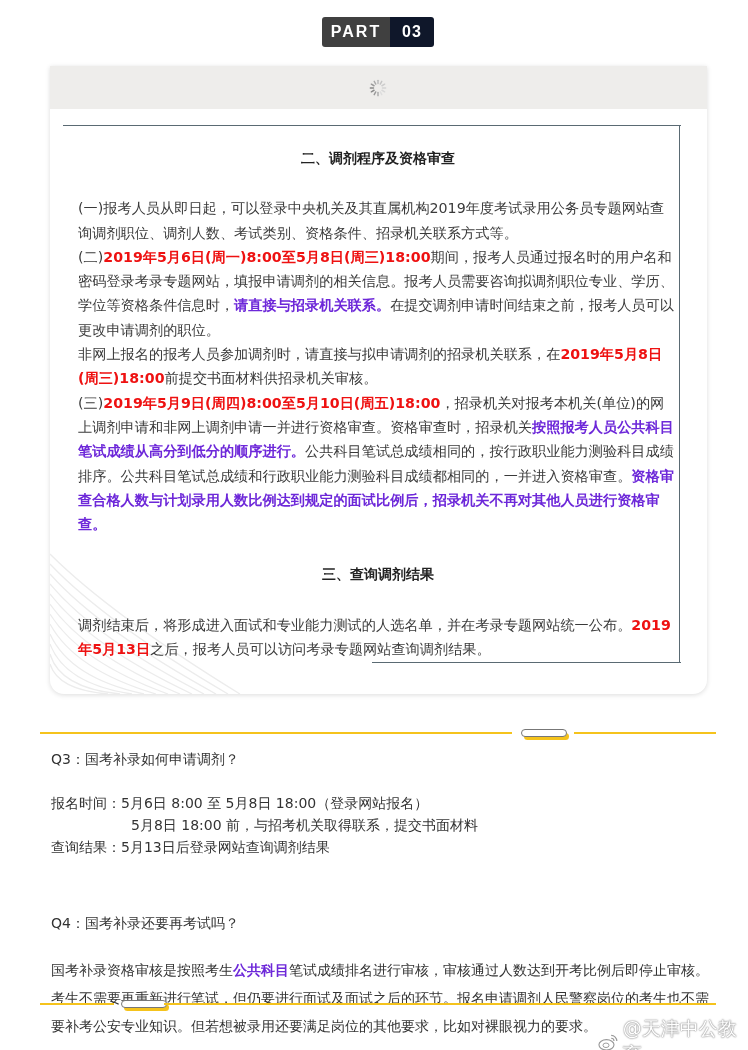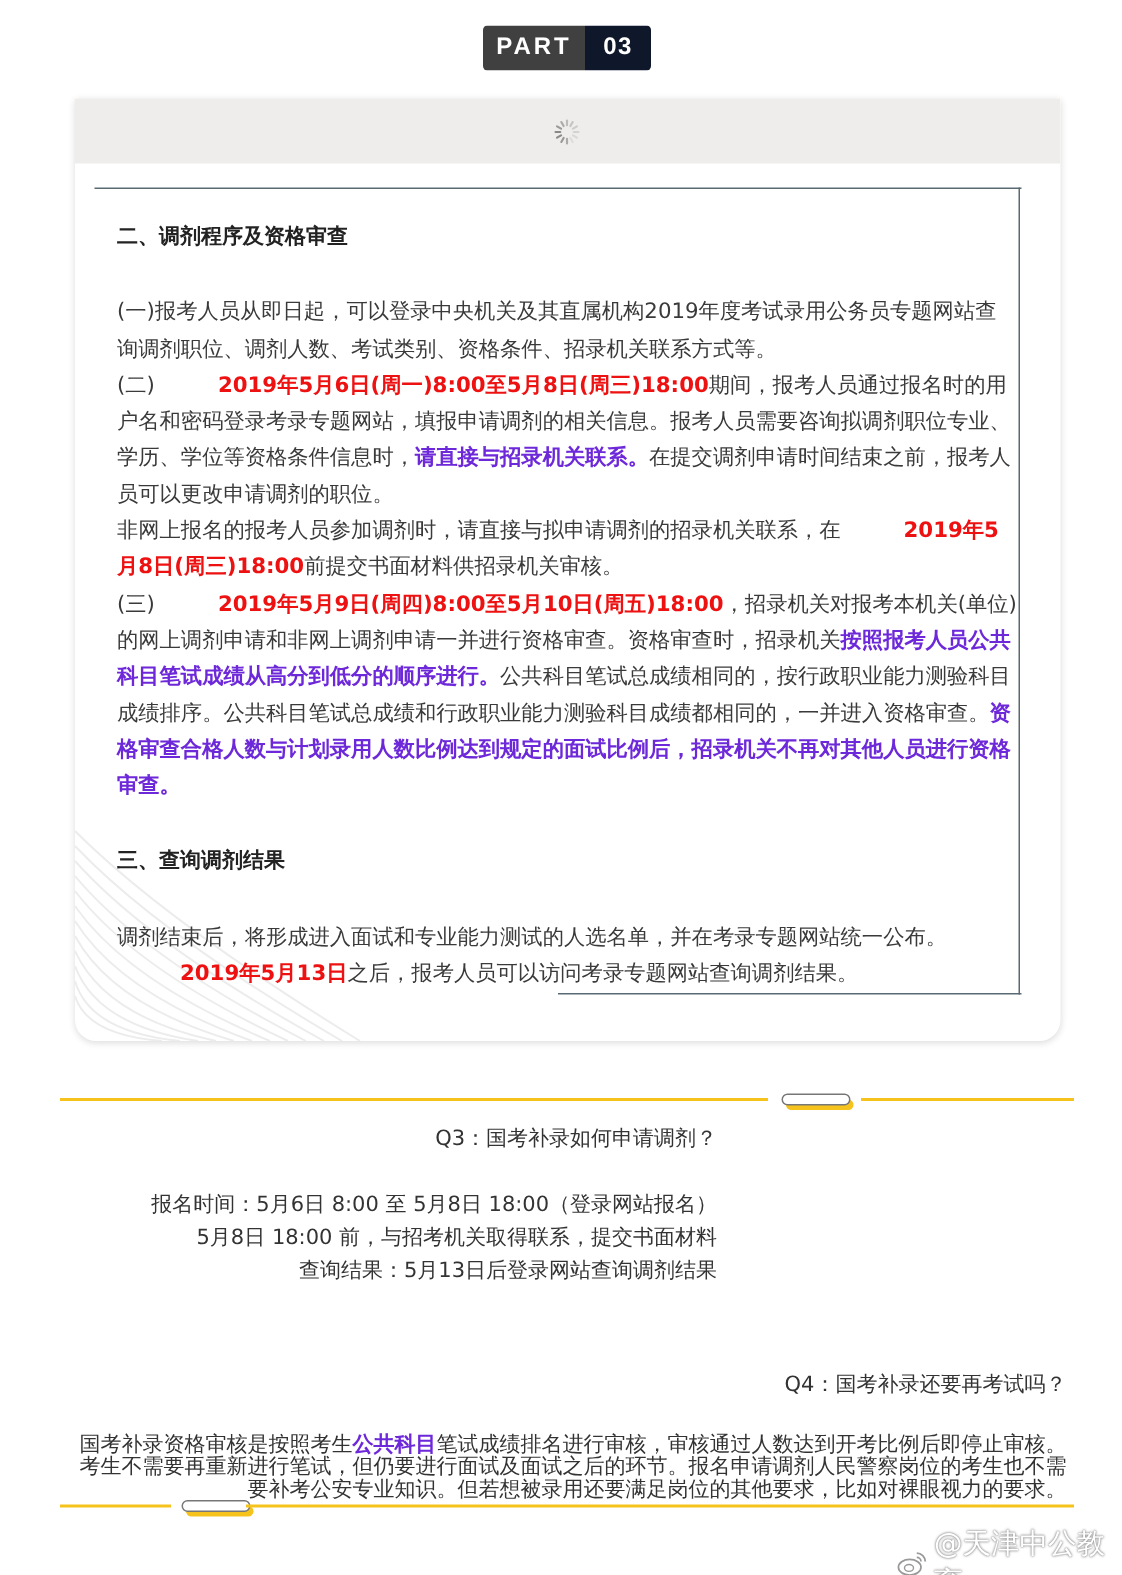--- a/index.html
+++ b/index.html
@@ -16,34 +16,34 @@
   .card-header { position: absolute; left: 0; top: 0; width: 100%; height: 43px; background: #eeedeb; }
   .spinner { position: absolute; left: 319px; top: 13px; width: 18px; height: 18px; }
   .card-deco { position: absolute; left: 0; bottom: 0; width: 200px; height: 200px; pointer-events: none; }
 
   
   .frame-top { position: absolute; left: 13px; top: 59px; width: 618px; height: 0; border-top: 1.5px solid #5a6a73; }
   .frame-right { position: absolute; left: 629px; top: 59px; width: 0; height: 538px; border-left: 1.5px solid #5a6a73; }
   .frame-bottom { position: absolute; left: 322px; top: 596px; width: 309px; height: 0; border-top: 1.5px solid #5a6a73; }
 
   .content { position: absolute; left: 28px; top: 80px; width: 600px; font-size: 14.2px; line-height: 24.3px; color: #3a3a3a; }
-  .content .heading { font-weight: bold; color: #222; font-size: 14px; }
+  .content .heading { font-weight: bold; color: #222; font-size: 14px; text-align: center; }
   .content p { margin: 0; }
-  .red { color: #ee1111; font-weight: bold; margin-left: 42px; }
+  .red { color: #ee1111; font-weight: bold; }
   .b { font-weight: bold; color: #6d28d9; }
   .gap-md { height: 26px; }
 
   
   .divider { position: absolute; height: 2px; background: #f5c31c; }
   .pill { position: absolute; width: 48px; height: 9px; }
   .pill .shadow { position: absolute; left: 3px; top: 4px; width: 45px; height: 7px; background: #f5c31c; border-radius: 4px; }
   .pill .body { position: absolute; left: 0; top: 0; width: 46px; height: 8px; background: #ffffff; border: 1.2px solid #777; border-radius: 4px; }
 
   
-  .qa { position: absolute; left: 51px; font-size: 14px; line-height: 22px; color: #333; text-align: right; }
+  .qa { position: absolute; left: 51px; font-size: 14px; line-height: 22px; color: #333; }
   .qa p { margin: 0; white-space: nowrap; }
   .indent { padding-left: 80px; }
 
   
   .watermark { position: absolute; left: 598px; top: 1016px; display: flex; align-items: center; color: #ffffff; font-size: 19px; text-shadow: 0 0 2px #888, 0 0 1px #777; }
   .weibo-icon { width: 22px; height: 20px; margin-right: 4px; }
 </style>
 </head>
 <body>
 
@@ -118,21 +118,21 @@
   <p>Q3：国考补录如何申请调剂？</p>
   <p style="height:22px"></p>
   <p>报名时间：5月6日 8:00 至 5月8日 18:00（登录网站报名）</p>
   <p class="indent">5月8日 18:00 前，与招考机关取得联系，提交书面材料</p>
   <p>查询结果：5月13日后登录网站查询调剂结果</p>
 </div>
 
 <div class="qa" style="top:912px; width:660px;">
   <p>Q4：国考补录还要再考试吗？</p>
   <p style="height:22px"></p>
-  <p style="white-space:normal; line-height:15px;"><span>国考补录资格审核是按照考生</span><span class="b">公共科目</span><span>笔试成绩排名进行审核，审核通过人数达到开考比例后即停止审核。考生不需要再重新进行笔试，但仍要进行面试及面试之后的环节。报名申请调剂人民警察岗位的考生也不需要补考公安专业知识。但若想被录用还要满足岗位的其他要求，比如对裸眼视力的要求。</span></p>
+  <p style="white-space:normal; line-height:28px;"><span>国考补录资格审核是按照考生</span><span class="b">公共科目</span><span>笔试成绩排名进行审核，审核通过人数达到开考比例后即停止审核。考生不需要再重新进行笔试，但仍要进行面试及面试之后的环节。报名申请调剂人民警察岗位的考生也不需要补考公安专业知识。但若想被录用还要满足岗位的其他要求，比如对裸眼视力的要求。</span></p>
 </div>
 
 <div class="divider" style="left:40px; top:1003px; width:74px;"></div>
 <div class="pill" style="left:121px; top:1000px;">
     <div class="shadow"></div>
     <div class="body"></div>
   </div>
 <div class="divider" style="left:164px; top:1003px; width:552px;"></div>
 
 <div class="watermark">

